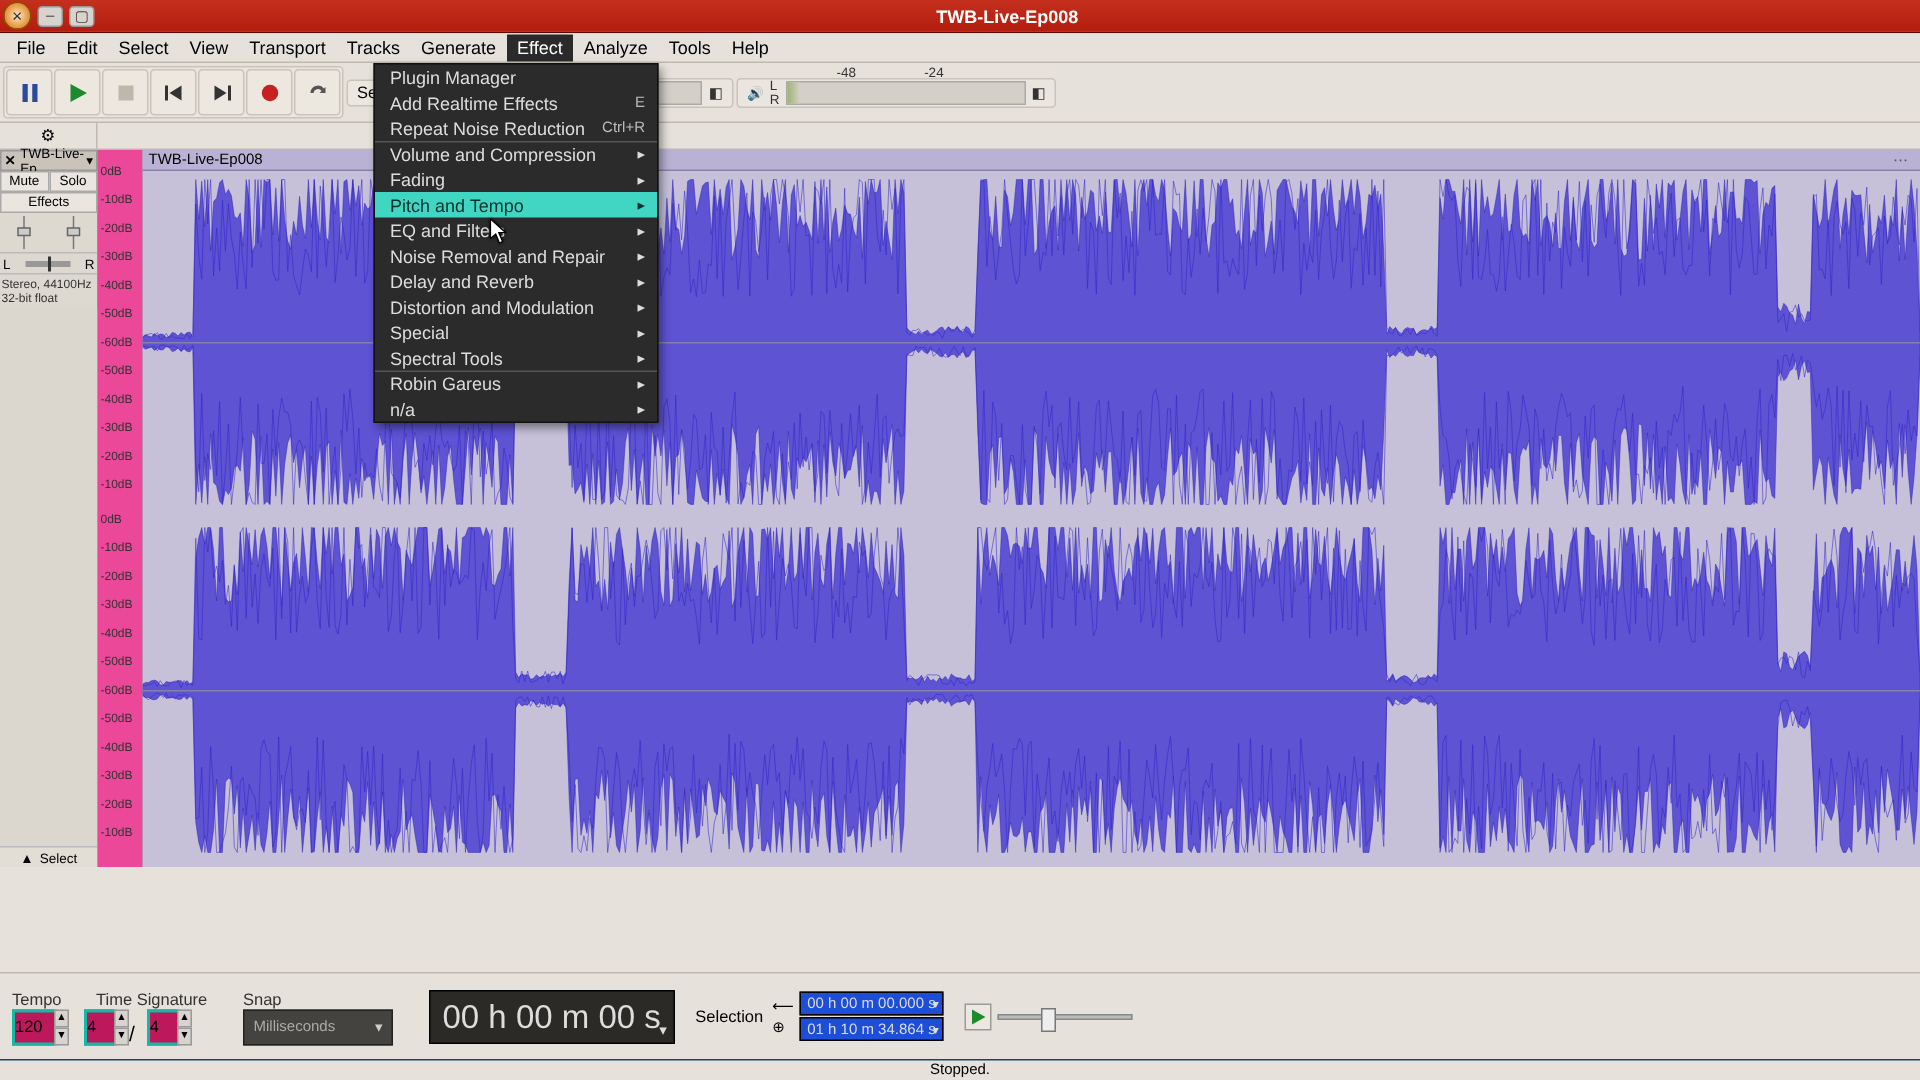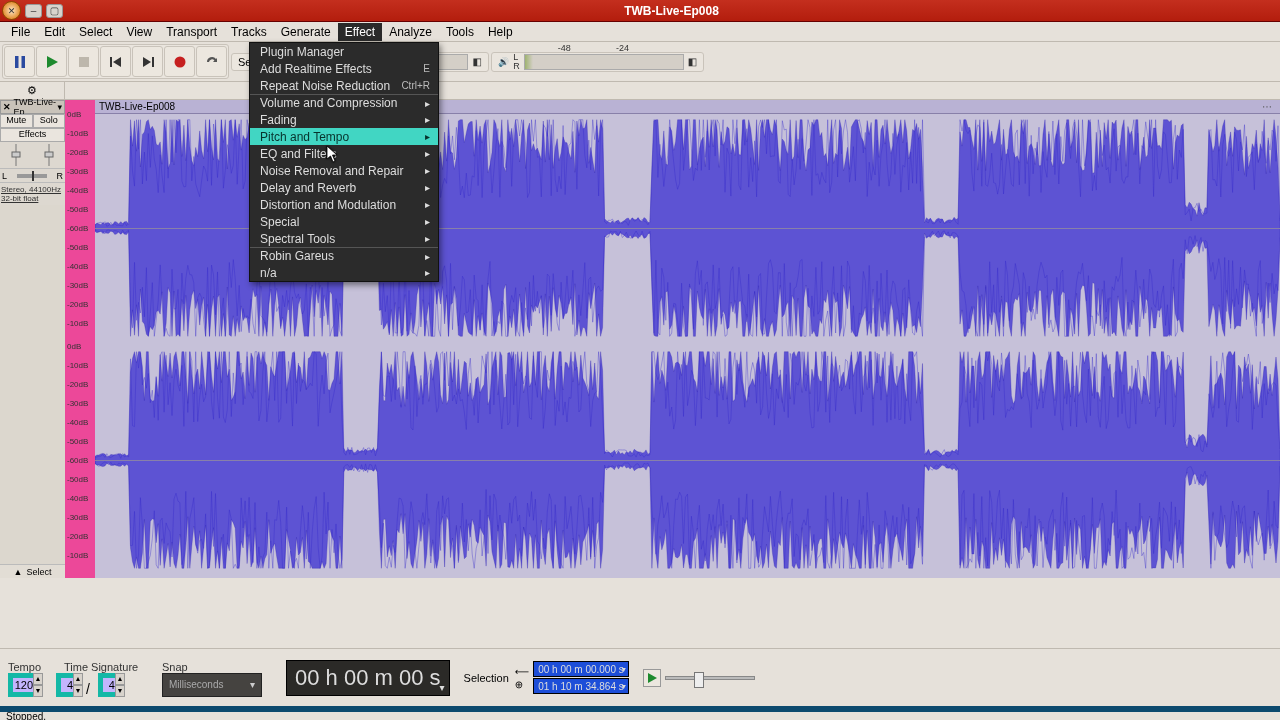--- a/index.html
+++ b/index.html
@@ -45,59 +45,59 @@
 .track-tab .dd { margin-left:auto; }
 .ms-row { display:flex; height:14px; }
 .ms-btn { flex:1; border:1px solid #aaa; background:#eae5de; text-align:center; font-size:9px; }
 .fx-btn { height:14px; border:1px solid #aaa; background:#eae5de; text-align:center; font-size:9px; }
 .sliders { display:flex; justify-content:space-around; padding:2px 0; border-bottom:1px solid #bbb; }
 .vslider { width:12px; height:22px; display:flex; align-items:center; justify-content:center; }
 .vslider svg { width:12px; height:22px; }
 .pan-row { display:flex; align-items:center; justify-content:space-between; padding:0 2px; font-size:9px; border-bottom:1px solid #bbb; height:14px; }
 .pan-slider { width:30px; height:4px; background:#999; position:relative; }
 .pan-slider::after { content:""; position:absolute; left:50%; top:-3px; width:2px; height:10px; background:#333; }
-.track-info { font-size:8px; padding:2px 1px; line-height:9px; color:#333;text-decoration:underline; }
+.track-info { font-size:8px; padding:2px 1px; line-height:9px; color:#333; }
 .track-ctrl .fill { flex:1; background:#dcd7ce; }
 .select-footer { height:14px; border-top:1px solid #bbb; display:flex; align-items:center; justify-content:center; background:#e2ddd5; font-size:9px; gap:4px; }
 .db-scale { width:30px; background:#ec4899; font-size:8px; color:#333; position:relative; }
 .db-scale .dbtick { position:absolute; left:2px; transform:translateY(-50%); }
 .wave-region { flex:1; position:relative; background:#c6c1d9; overflow:hidden; }
 .clip-header { position:absolute; left:0; right:0; top:0; height:14px; background:#b9b2d4; border-bottom:1px solid #8880a9; font-size:10px; padding-left:4px; display:flex; align-items:center; }
 .clip-header .dots { position:absolute; right:6px; letter-spacing:2px; color:#555; }
 .channel { position:absolute; left:0; right:0; }
 .channel.ch1 { top:14px; height:228px; }
 .channel.ch2 { top:246px; height:228px; }
 .channel .midline { position:absolute; left:0; right:0; top:50%; height:1px; background:#8880a9; }
 .channel svg { width:100%; height:100%; display:block; }
 
 
 .bottom { position:absolute; left:0; right:0; bottom:14px; height:58px; background:#e6e1da; border-top:1px solid #bfb9b0; display:flex; align-items:center; padding:4px 8px; gap:14px; font-size:12px; }
 .bottom .group-title { font-size:11px; color:#333; position:absolute; top:2px; }
 .tempo-group { position:relative; width:140px; display:flex; align-items:flex-end; gap:4px; padding-top:14px; }
-.spin { width:30px; height:24px; background:#c4b5fd; border:5px solid #14b8a6; font-size:11px; display:flex; align-items:center; justify-content:flex-end; position:relative; }
+.spin { width:30px; height:24px; background:#be185d; border:2px solid #14b8a6; font-size:11px; display:flex; align-items:center; justify-content:flex-start; position:relative; }
 .spin .arrows { position:absolute; right:-10px; width:10px; height:24px; display:flex; flex-direction:column; }
 .spin .arrows span { flex:1; background:#d8d3cc; border:1px solid #999; font-size:7px; text-align:center; line-height:9px; }
 .sig-sep { font-size:14px; padding:0 4px; }
 .snap-group { position:relative; width:110px; padding-top:14px; }
 .snap-sel { width:100px; height:24px; background:#454340; color:#aaa; border:1px solid #222; font-size:10px; display:flex; align-items:center; padding:0 6px; position:relative; }
 .snap-sel::after { content:"▾"; position:absolute; right:6px; color:#ccc; }
 .timecode { height:36px; padding:0 8px; background:#2b2a27; color:#ddd; border:1px solid #000; font-family:"Courier New",monospace; font-size:22px; display:flex; align-items:center; position:relative; }
 .timecode .dd { position:absolute; right:4px; bottom:2px; font-size:10px; }
 .sel-group { position:relative; display:flex; align-items:center; gap:4px; padding-top:0; }
 .sel-title { font-size:11px; margin-right:2px; }
 .sel-icons { display:flex; flex-direction:column; gap:2px; font-size:10px; }
 .sel-times { display:flex; flex-direction:column; gap:1px; }
 .mini-tc { height:16px; background:#1d4ed8; color:#ddd; font-family:"Courier New",monospace; font-size:10px; display:flex; align-items:center; padding:0 4px; border:1px solid #000; position:relative; }
 .mini-tc .dd { position:absolute; right:2px; font-size:8px; }
 .playat { display:flex; align-items:center; gap:4px; }
 .playat .pbtn { width:18px; height:18px; background:#ece7df; border:1px solid #999; display:flex; align-items:center; justify-content:center; }
 .speed-slider { width:90px; height:4px; background:#bbb; position:relative; border:1px solid #888; }
 .speed-slider::after { content:""; position:absolute; left:32%; top:-5px; width:8px; height:14px; background:#eee; border:1px solid #777; }
 
-.statusbar { position:absolute; left:0; right:0; bottom:0; height:14px; background:#e6e1da; border-top:6px solid #0c4a6e; font-size:10px; padding:0 6px; display:flex; align-items:center; }
+.statusbar { position:absolute; left:0; right:0; bottom:0; height:14px; background:#e6e1da; border-top:1px solid #0c4a6e; font-size:10px; padding:0 24px; display:flex; align-items:center;justify-content:center; }
 
 
 .dropdown { position:absolute; left:249px; top:42px; width:190px; background:#2b2b2b; color:#ddd; font-size:12px; box-shadow:2px 3px 6px rgba(0,0,0,0.45); z-index:50; border:1px solid #111; }
 .dropdown .drow { height:17px; display:flex; align-items:center; padding:0 10px; position:relative; cursor:default; }
 .dropdown .drow.sep-top { border-top:1px solid #555; }
 .dropdown .drow .arrow { position:absolute; right:8px; font-size:10px; }
 .dropdown .drow .accel { position:absolute; right:8px; font-size:10px; color:#bbb; }
 .dropdown .drow.hi { background:#41d6c3; color:#07332d; }
 .cursor { position:absolute; left:326px; top:145px; z-index:60; font-size:14px; color:#fff; pointer-events:none; }
 .cursor svg { width:14px; height:18px; filter:drop-shadow(0 0 1px #000); }

